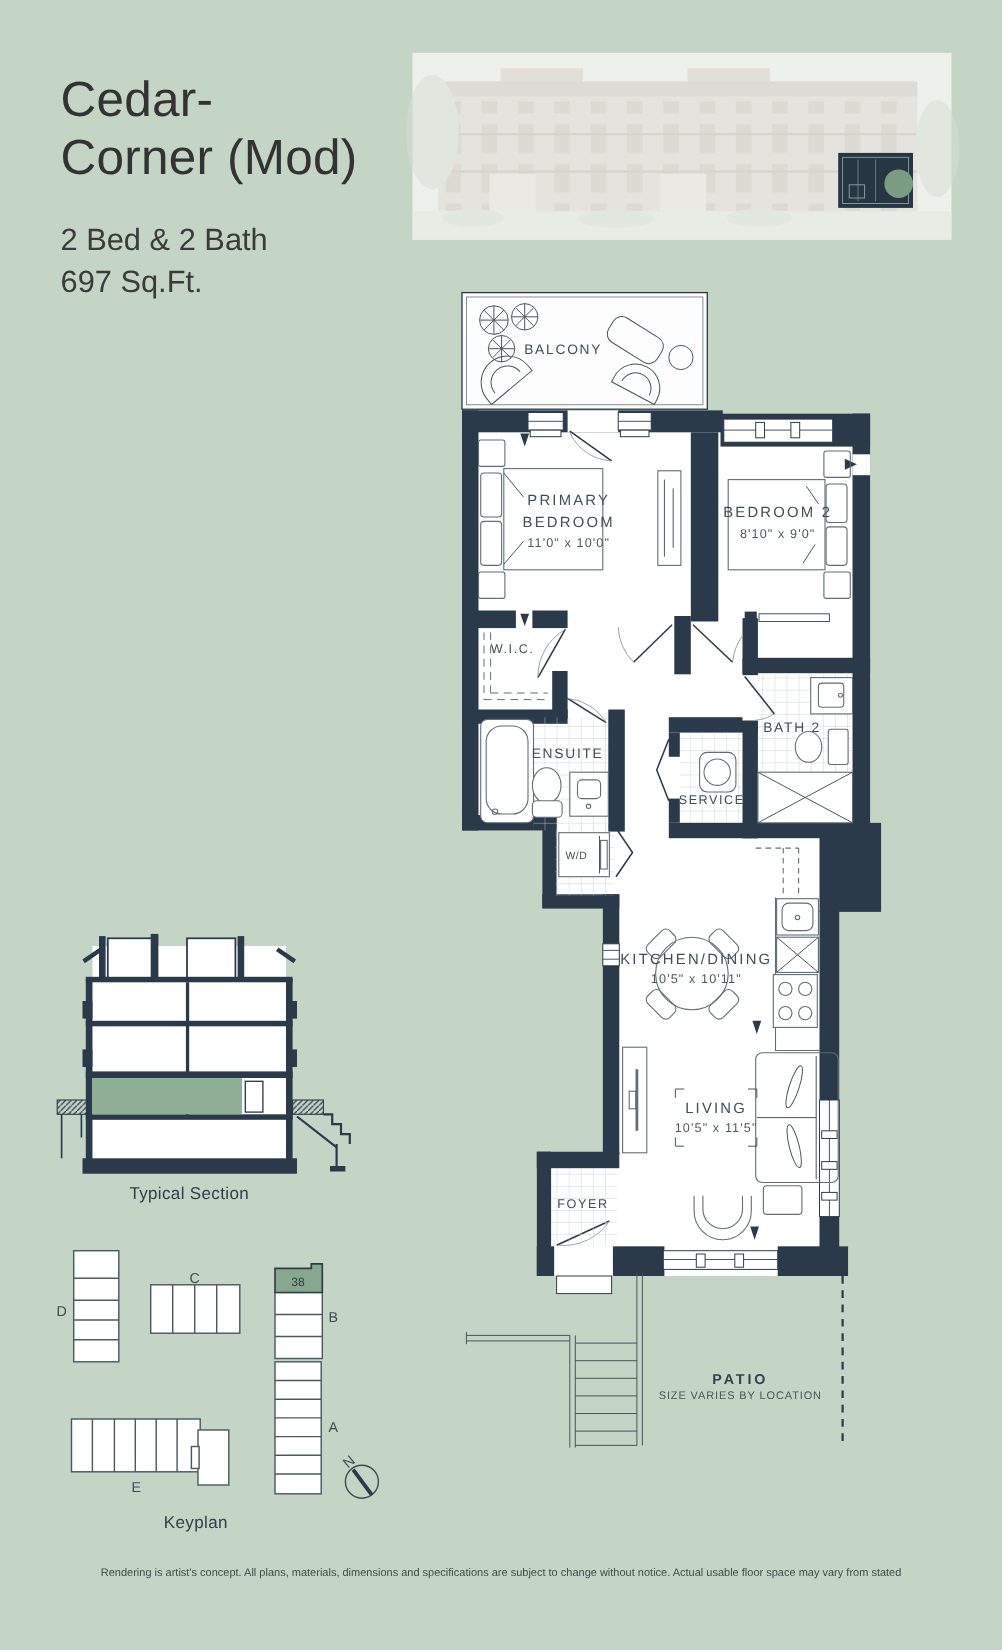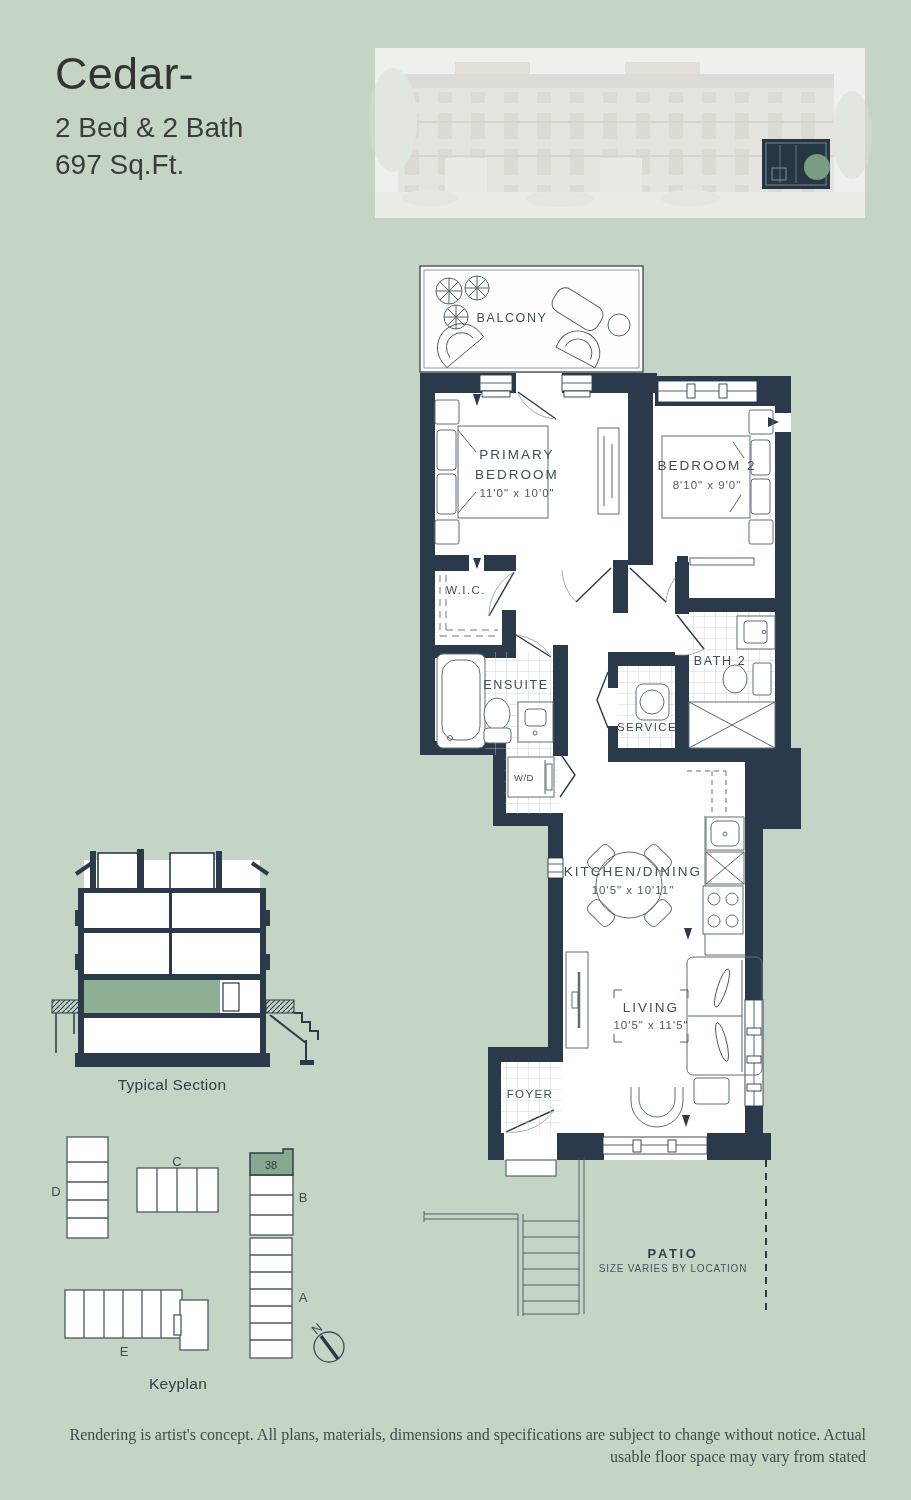--- a/index.html
+++ b/index.html
@@ -1,23 +1,23 @@
 <!DOCTYPE html>
 <html><head>
 <meta charset="utf-8">
 <style>
   html,body{margin:0;padding:0;}
   body{width:911px;height:1500px;background:#c4d4c5;font-family:"Liberation Sans",sans-serif;}
   .page{position:relative;width:911px;height:1500px;background:#c4d4c5;overflow:hidden;}
   .art{position:absolute;left:0;top:0;}
-  .hdr{position:absolute;left:55px;top:48px;color:#333333;}
+  .hdr{position:absolute;left:55px;top:64px;color:#333333;}
   .hdr .title{font-size:45px;line-height:1.17;font-weight:500;letter-spacing:.2px;color:#333333;}
-  .hdr .spec{margin-top:8px;font-size:28px;line-height:1.33;font-weight:400;color:#3b3b3b;}
-  .foot{position:absolute;left:45px;right:45px;top:1424px;text-align:right;
-        font-size:16px;line-height:1.38;color:#3e4c4b;font-family:Liberation Serif, serif;}
+  .hdr .spec{margin-top:30px;font-size:28px;line-height:1.33;font-weight:400;color:#3b3b3b;}
+  .foot{position:absolute;left:45px;right:45px;top:1424px;text-align:center;
+        font-size:10px;line-height:1.38;color:#3e4c4b;}
   
   text{font-family:"Liberation Sans",sans-serif;}
   .t-rm{font-size:13.5px;letter-spacing:2px;fill:#3e4e58;text-anchor:middle;}
   .t-dim{font-size:11.5px;letter-spacing:1px;fill:#4b5b64;text-anchor:middle;}
   .t-xs{font-size:11.5px;letter-spacing:1.4px;fill:#3e4e58;text-anchor:middle;}
   .t-sm{font-size:12.5px;letter-spacing:1.6px;fill:#3e4e58;text-anchor:middle;}
   .t-xxs{font-size:9.5px;letter-spacing:.5px;fill:#3e4e58;text-anchor:middle;}
   .t-patio{font-size:13px;font-weight:bold;letter-spacing:2.6px;fill:#33434d;text-anchor:middle;}
   .t-note{font-size:10px;letter-spacing:.8px;fill:#45555e;text-anchor:middle;}
   .t-cap{font-size:15.5px;fill:#2f3f49;letter-spacing:.3px;text-anchor:middle;}
@@ -443,20 +443,21 @@
   <text x="303" y="1302" class="t-key">A</text>
   <text x="124" y="1356" class="t-key">E</text>
   <text x="271" y="1169" class="t-38">38</text>
   <text x="318" y="1333" class="t-key" transform="rotate(-40 318 1330)">N</text>
   <text x="178" y="1389" class="t-cap">Keyplan</text>
 </svg>
 
 <div class="hdr">
   <div class="title">
     <div>Cedar-</div>
+    <div>Corner (Mod)</div>
   </div>
   <div class="spec">
     <div>2 Bed &amp; 2 Bath</div>
     <div>697 Sq.Ft.</div>
   </div>
 </div>
 
 <div class="foot">
   <div>Rendering is artist's concept. All plans, materials, dimensions and specifications are subject to change without notice. Actual usable floor space may vary from stated</div>
 </div>

